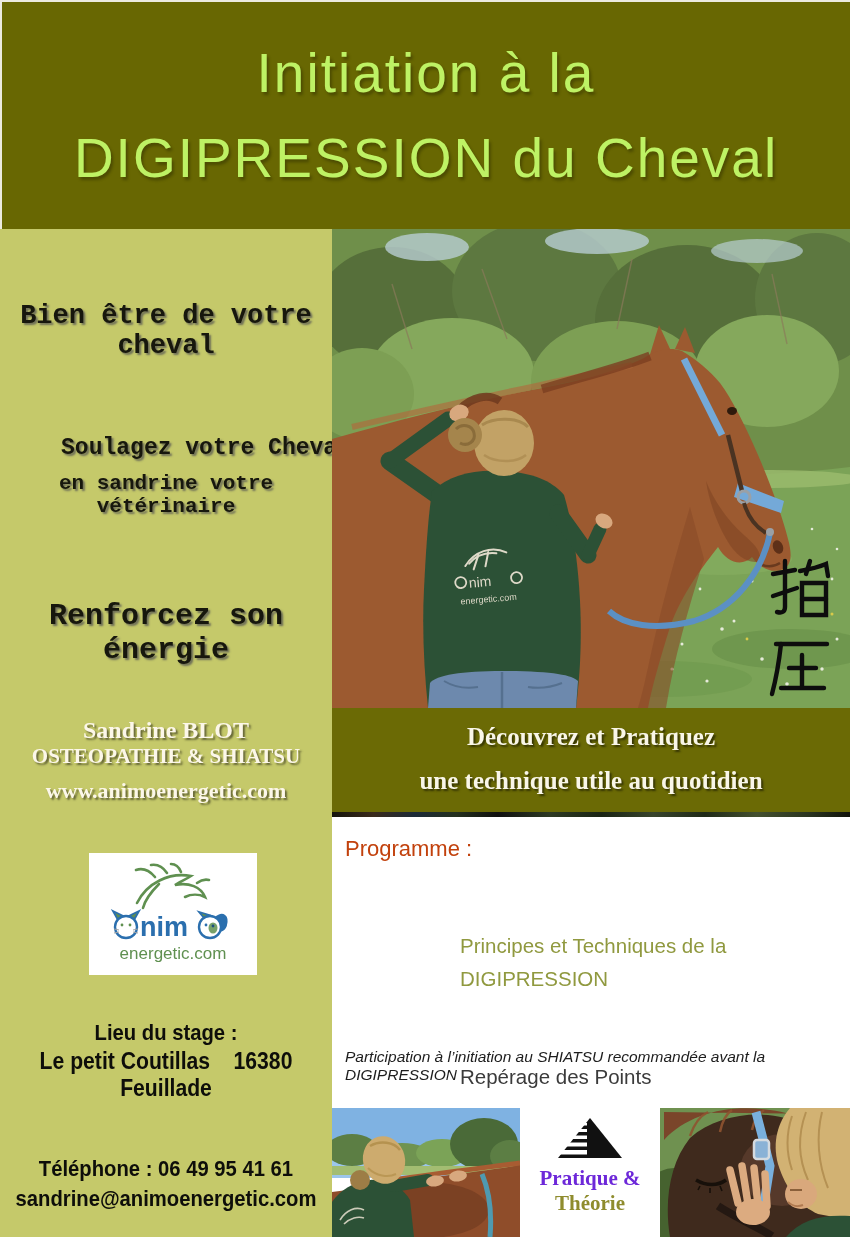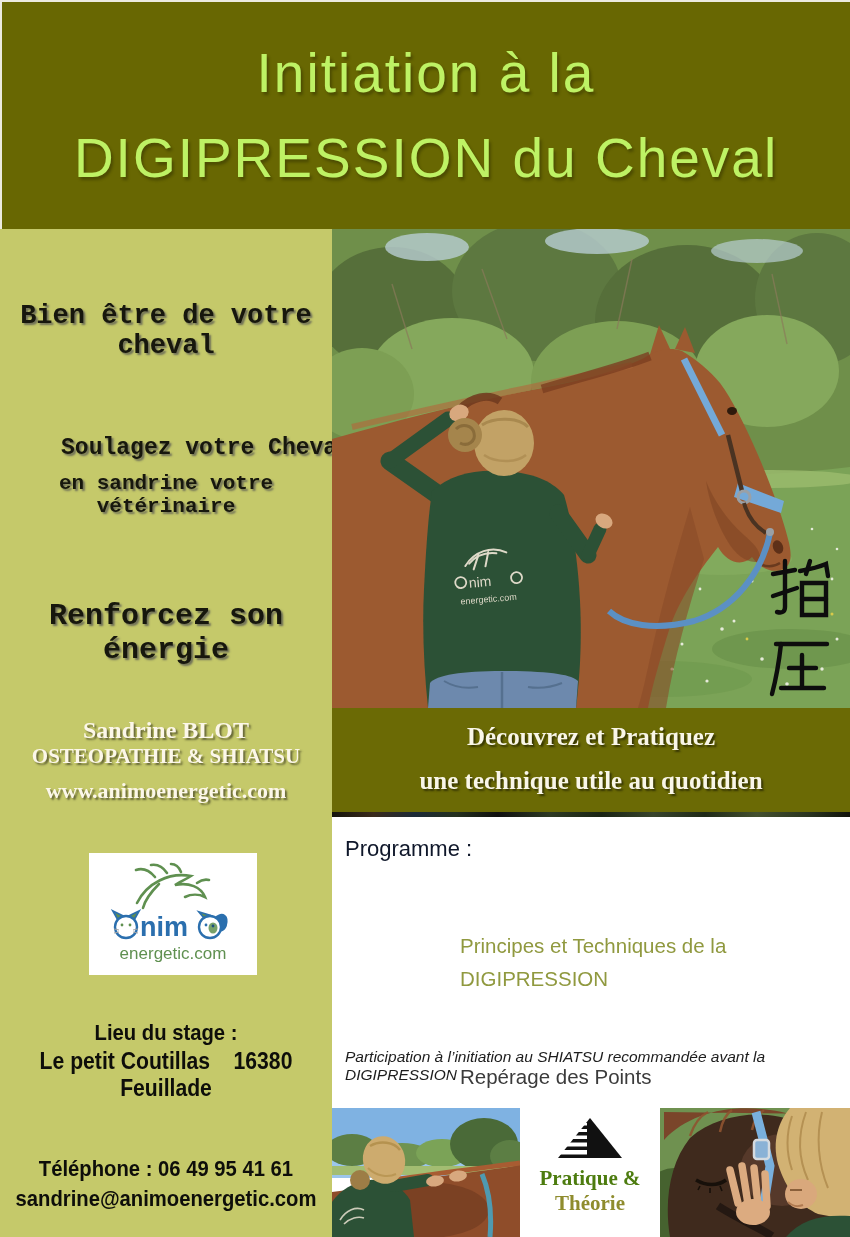--- a/index.html
+++ b/index.html
@@ -62,42 +62,42 @@
   }
   .banner-l1 { top:15px; }
   .banner-l2 { top:59px; }
   .photo-strip {
     position:absolute; left:332px; top:812px; width:518px; height:5px;
     background:linear-gradient(90deg,#15140c 0%,#3a2a1c 8%,#1c2a38 16%,#24301e 24%,#101010 32%,
       #2e3a24 42%,#1a2414 52%,#38442c 62%,#202a18 72%,#44502f 82%,#2a3420 92%,#11130b 100%);
   }
   
   .programme { position:absolute; left:332px; top:817px; width:518px; height:286px; background:#ffffff; }
-  .prog-heading { position:absolute; left:13px; top:19px; font-size:22px; color:#0f172a; }
+  .prog-heading { position:absolute; left:13px; top:19px; font-size:22px; color:#c2410c; }
   .prog-list {
     position:absolute; left:128px; top:48px; right:4px;
     font-size:20.5px; color:#3b3b3b; line-height:32.6px; white-space:pre-wrap;
   }
   .prog-item { display:block; }
   .prog-item.olive { color:#90993f; }
   .prog-note {
     position:absolute; left:13px; top:231px; right:4px;
     font-style:italic; font-size:15.5px; color:#1d1d1d; white-space:pre-wrap;
   }
   
   .photo-bl { position:absolute; left:332px; top:1108px; width:188px; height:129px; }
   .photo-br { position:absolute; left:660px; top:1108px; width:190px; height:129px; }
   .badge {
     position:absolute; left:520px; top:1108px; width:140px; height:129px; background:#ffffff;
     display:flex; flex-direction:column; align-items:center;
   }
   .badge svg { margin-top:6px; }
   .badge-l1 {
     margin-top:4px; font-family:"Liberation Serif", serif; font-weight:bold;
-    font-size:21px; color:#4d7c0f; line-height:24px;
+    font-size:21px; color:#6d28d9; line-height:24px;
   }
   .badge-l2 {
     font-family:"Liberation Serif", serif; font-weight:bold;
     font-size:21px; color:#8f8c2e; line-height:26px;
   }
   .logo-text { font-family:cursive, sans-serif; }
 </style>
 </head>
 <body>
 

